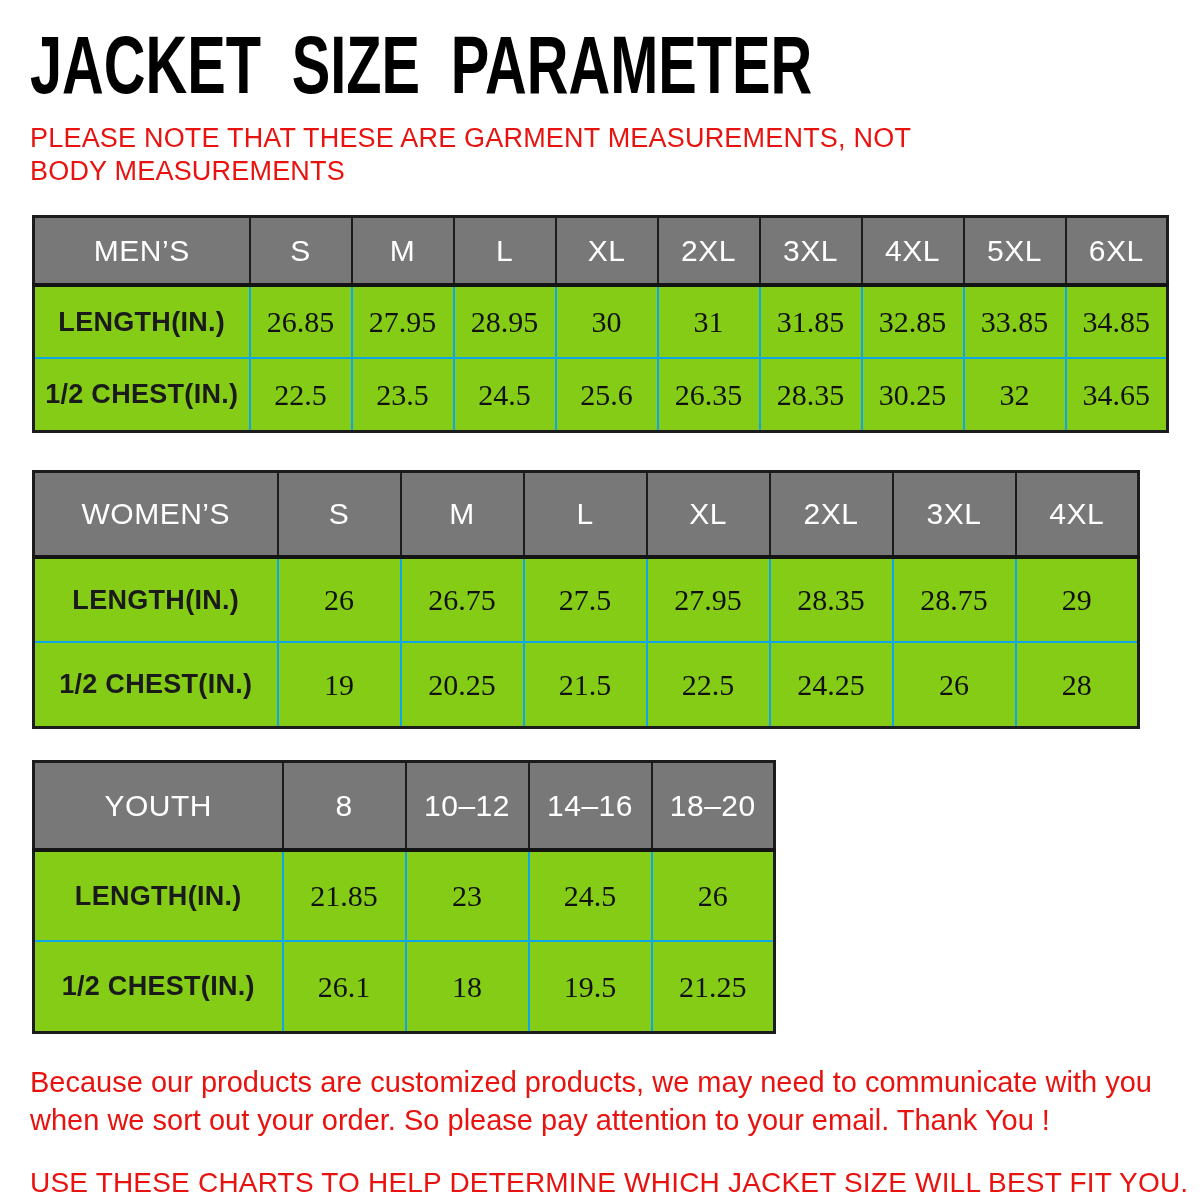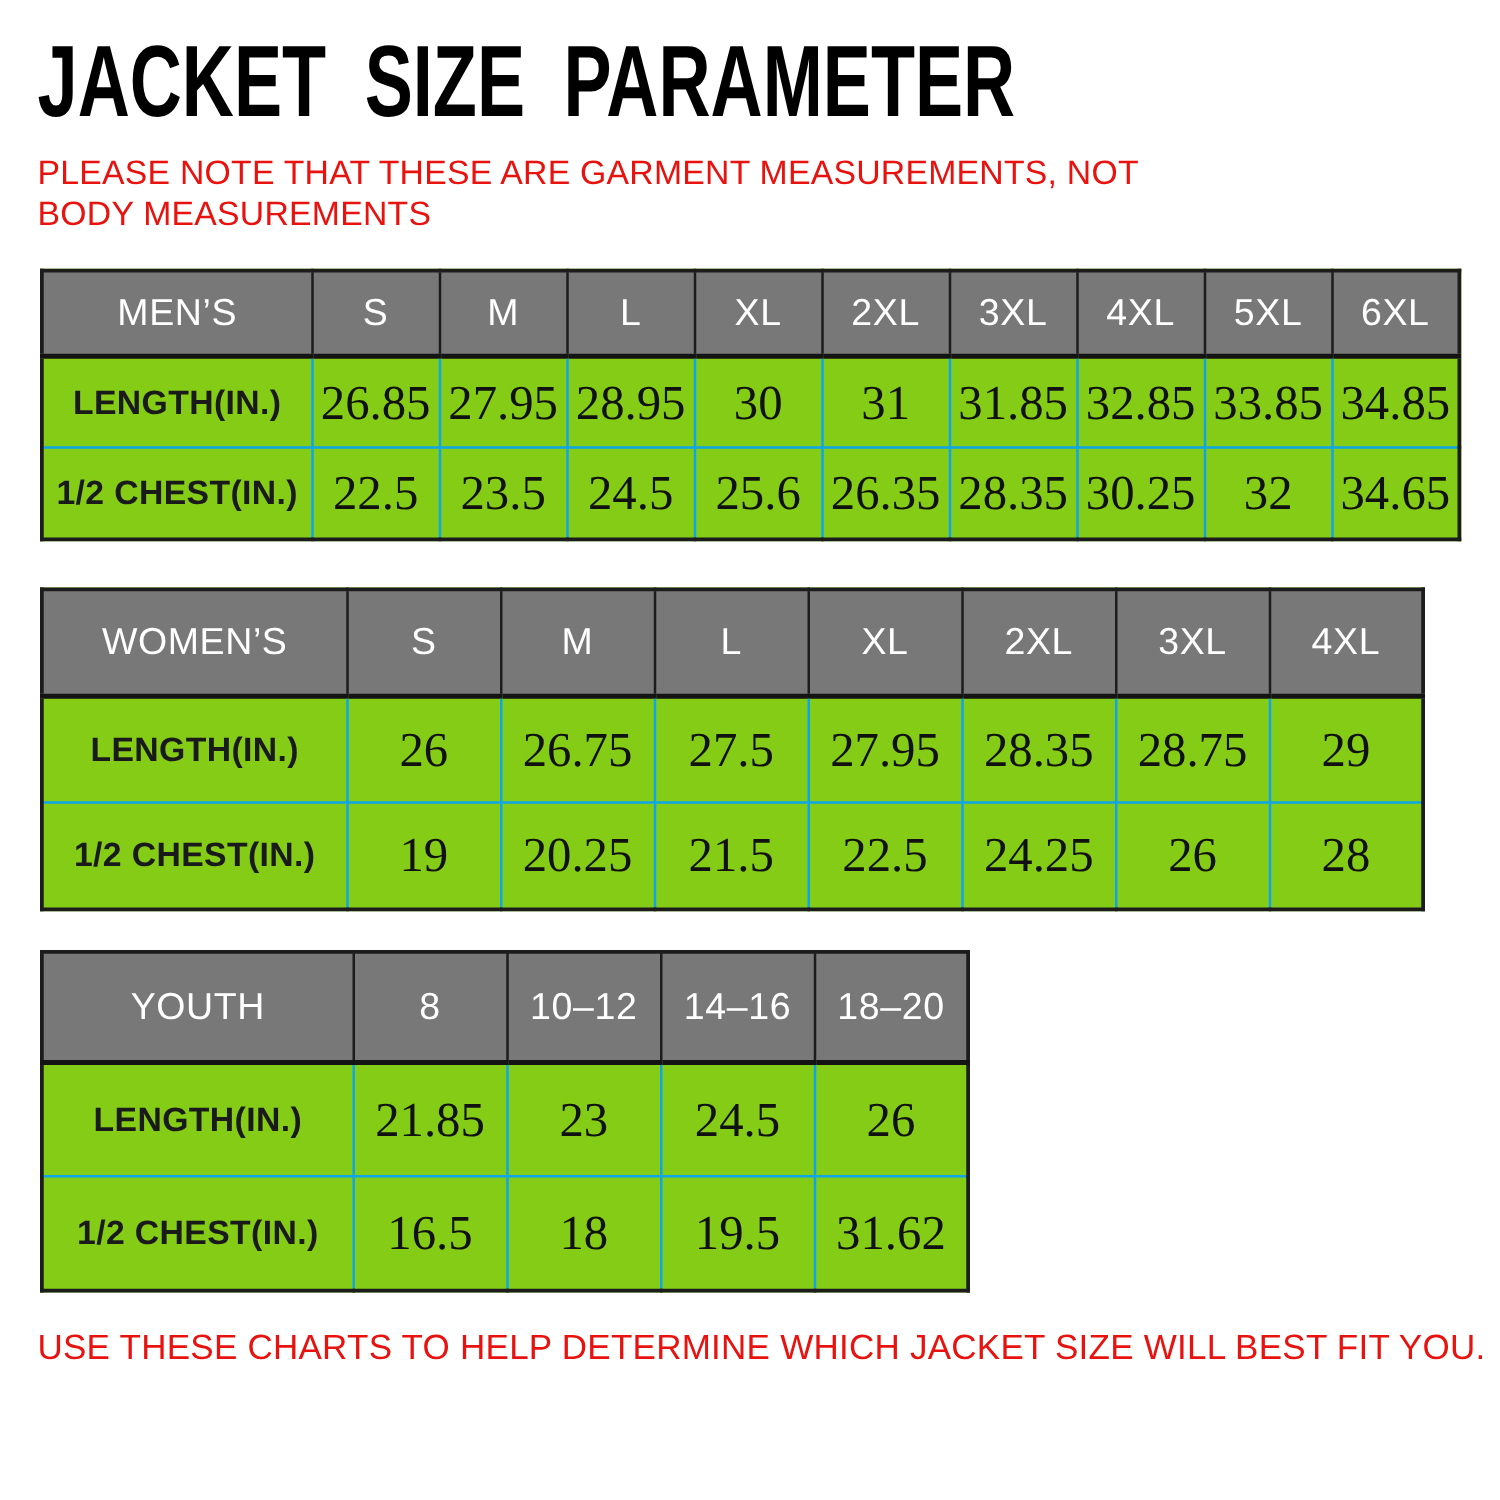--- a/index.html
+++ b/index.html
@@ -62,21 +62,21 @@
     color: #111111;
   }
   table.size-table td.rowlabel {
     font-size: 27px;
     font-weight: 600;
     letter-spacing: 0.3px;
     color: #1a1a1a;
   }
   table.size-table td.val {
     font-family: "Liberation Serif", serif;
-    font-size: 39px;
+    font-size: 30px;
   }
 
   #mens-table  { margin-top: 26px; }
   #mens-table th { height: 69px; }
   #mens-table td { height: 73px; }
 
   #womens-table { margin-top: 37px; }
   #womens-table th { height: 86px; }
   #womens-table td { height: 85px; }
 
@@ -233,24 +233,25 @@
       <tbody>
         <tr>
           <td class="rowlabel">LENGTH(IN.)</td>
           <td class="val">21.85</td>
           <td class="val">23</td>
           <td class="val">24.5</td>
           <td class="val">26</td>
         </tr>
         <tr>
           <td class="rowlabel">1/2 CHEST(IN.)</td>
-          <td class="val">16.5</td>
+          <td class="val">26.1</td>
           <td class="val">18</td>
           <td class="val">19.5</td>
-          <td class="val">31.62</td>
+          <td class="val">21.25</td>
         </tr>
       </tbody>
     </table>
 
+  <p class="footer-notice">Because our products are customized products, we may need to communicate with you when we sort out your order. So please pay attention to your email. Thank You !</p>
 
   <p class="footer-advice">USE THESE CHARTS TO HELP DETERMINE WHICH JACKET SIZE WILL BEST FIT YOU.</p>
 
 </div>
 
 </body></html>

